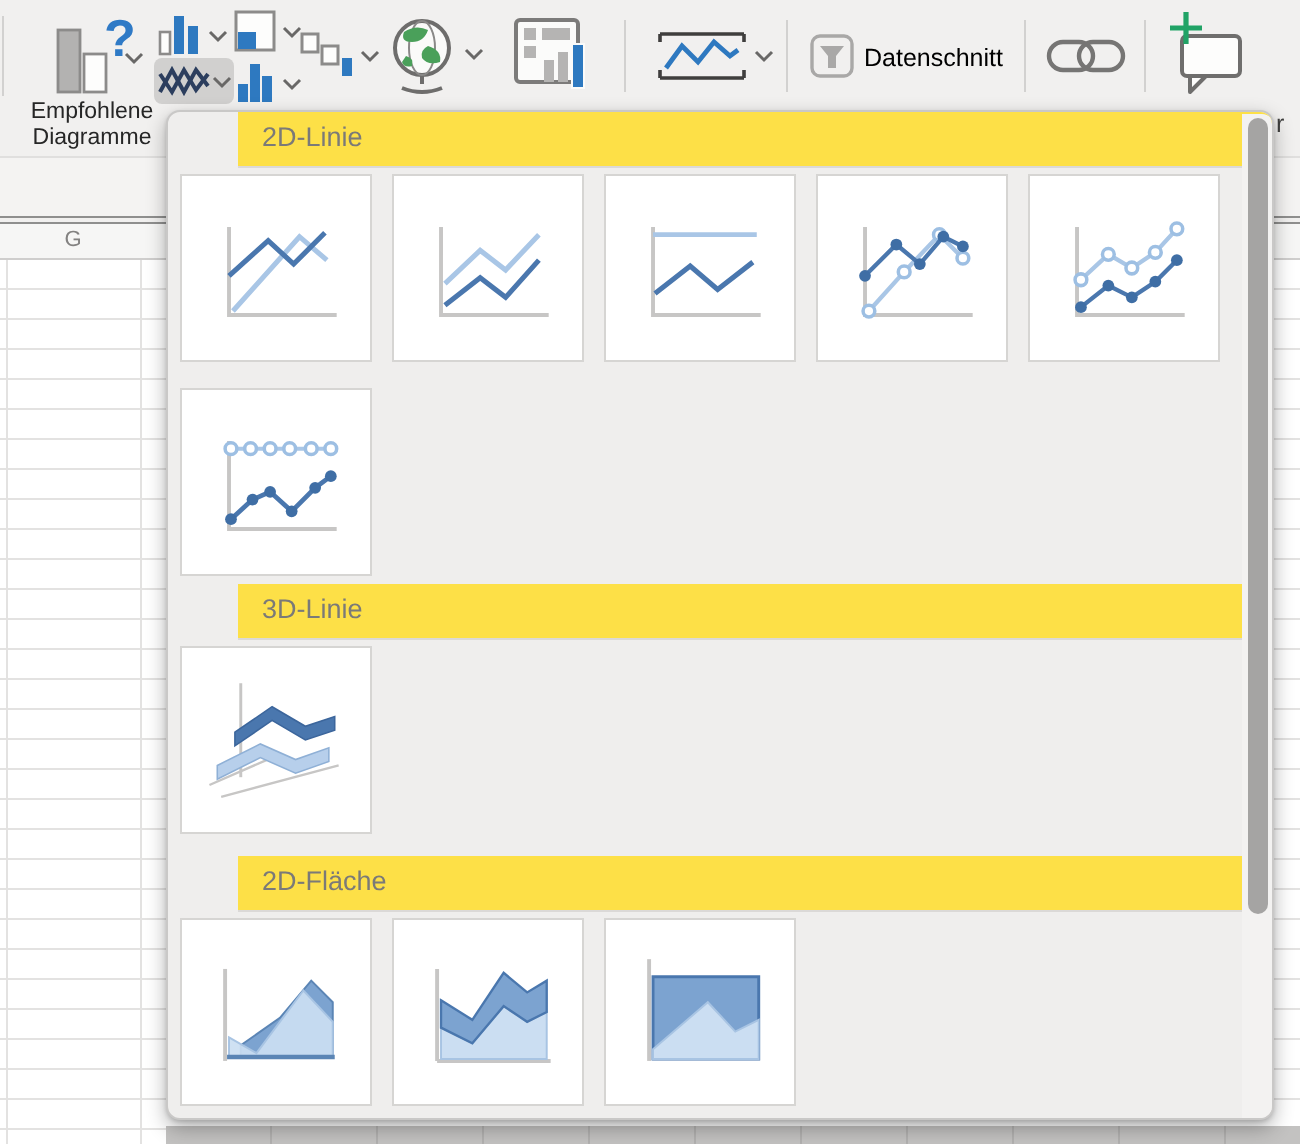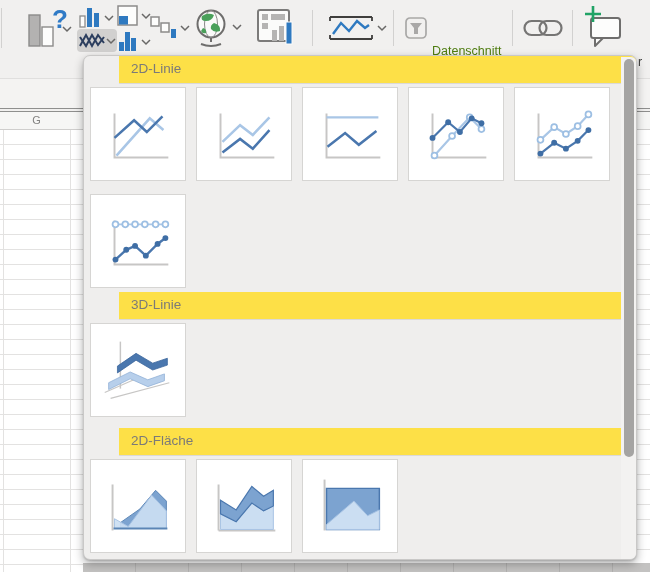--- a/index.html
+++ b/index.html
@@ -6,21 +6,21 @@
   #screen{position:relative;width:650px;height:572px;overflow:hidden;
           font-family:"Liberation Sans",sans-serif;background:#f1f0ef;}
   
   #toolbar{position:absolute;left:0;top:0;width:650px;height:78px;background:#f1f0ef;border-bottom:1px solid #e0dfde;}
   .tbtn{position:absolute;}
   .chev{position:absolute;width:10px;height:7px;}
   .vsep{position:absolute;top:10px;width:1px;height:36px;background:#d2d1d0;}
   #rec-label{position:absolute;left:0;top:48px;width:80px;text-align:center;
              font-size:11.5px;line-height:13px;color:#262626;}
   #line-pressed-bg{position:absolute;left:77px;top:29px;width:40px;height:23px;background:#d1d0cf;border-radius:4px;}
-  #slicer-label{position:absolute;left:432px;top:30px;font-size:12.5px;color:#4d7c0f;}
+  #slicer-label{position:absolute;left:432px;top:8px;font-size:12.5px;color:#000000;}
   #comment-clip{position:absolute;left:638px;top:55px;font-size:12.5px;color:#3c3c3b;z-index:3;}
   #tb-leftedge{position:absolute;left:1px;top:8px;width:1px;height:40px;background:#d2d1d0;}
   
   #formula-area{position:absolute;left:0;top:79px;width:650px;height:29px;background:#f4f3f2;}
   .dline{position:absolute;left:0;width:650px;height:1px;background:#8f8f8e;}
   #colheader{position:absolute;left:0;top:112px;width:650px;height:17px;background:#f6f6f5;border-bottom:1px solid #cfcecd;}
   #colheader .glabel{position:absolute;left:3px;top:2px;width:67px;text-align:center;font-size:11px;color:#838281;}
   #grid{position:absolute;left:0;top:130px;width:650px;height:442px;
         background:repeating-linear-gradient(to bottom,#ffffff 0 14px,#e3e2e1 14px 15px);}
   .vgrid{position:absolute;top:130px;width:1px;height:442px;background:#e3e2e1;}
@@ -47,20 +47,24 @@
 
     <div class="tbtn" style="left:6px;top:2px;width:78px;height:74px;">
       <svg style="position:absolute;left:16px;top:4px;" width="58" height="44" viewBox="0 0 58 44">
         <rect x="7" y="9" width="11" height="31" fill="#b3b2b1" stroke="#8c8b8a" stroke-width="1.4"></rect>
         <rect x="20" y="21" width="11" height="19" fill="#fdfdfc" stroke="#8c8b8a" stroke-width="1.4"></rect>
         <text x="30" y="22" font-size="26" font-weight="bold" fill="#2f7ac6" font-family="Liberation Sans,sans-serif">?</text>
       </svg>
       <svg class="chev" style="left:56px;top:24px;" viewBox="0 0 10 7">
         <polyline points="1,1 5,5 9,1" fill="none" stroke="#696867" stroke-width="1.5"></polyline>
         </svg>
+      <div id="rec-label">
+        <div>Empfohlene</div>
+        <div>Diagramme</div>
+      </div>
     </div>
 
     <div class="tbtn" style="left:79px;top:6px;width:36px;height:24px;">
       <svg width="22" height="22" viewBox="0 0 22 22">
         <rect x="1" y="10" width="5" height="11" fill="#fdfdfc" stroke="#8c8b8a" stroke-width="1.3"></rect>
         <rect x="8" y="2" width="5" height="19" fill="#2e79c0"></rect>
         <rect x="15" y="7" width="5" height="14" fill="#2e79c0"></rect>
       </svg>
       <svg class="chev" style="left:25px;top:9px;" viewBox="0 0 10 7">
         <polyline points="1,1 5,5 9,1" fill="none" stroke="#696867" stroke-width="1.5"></polyline>

